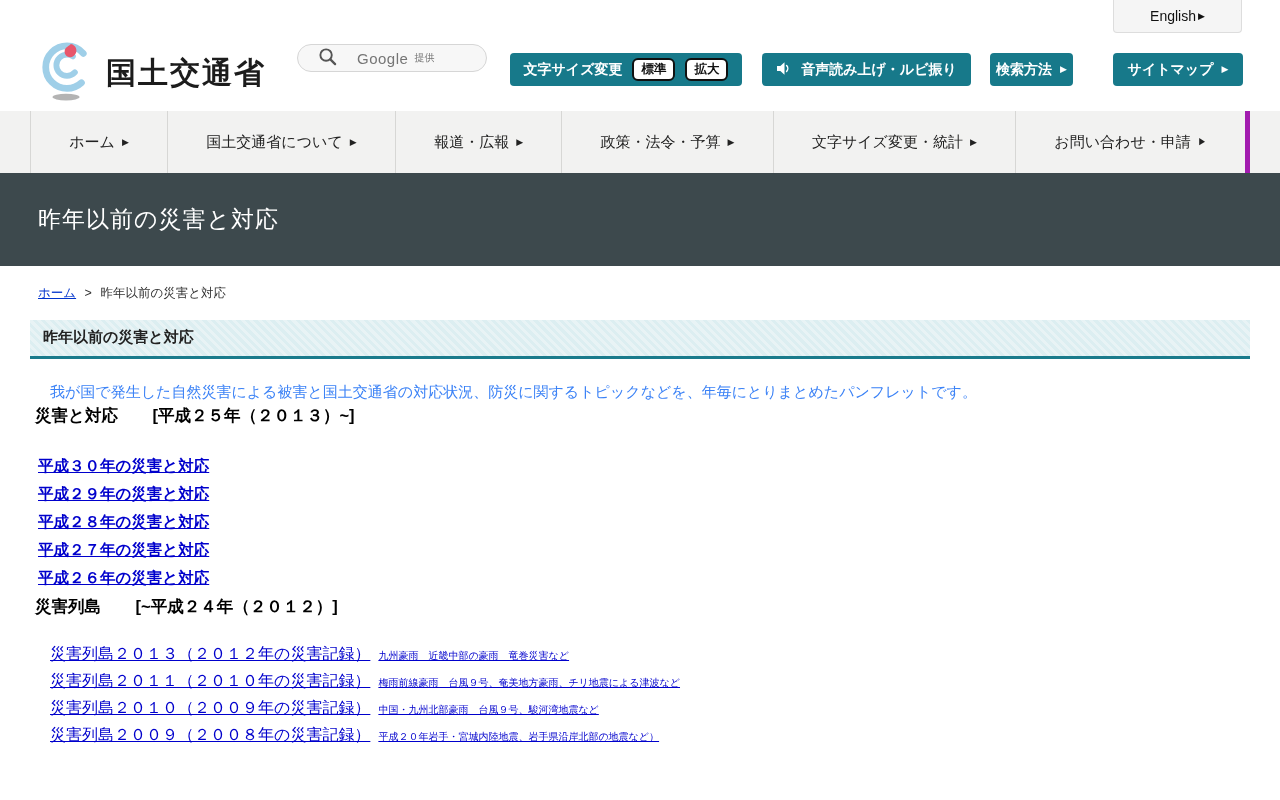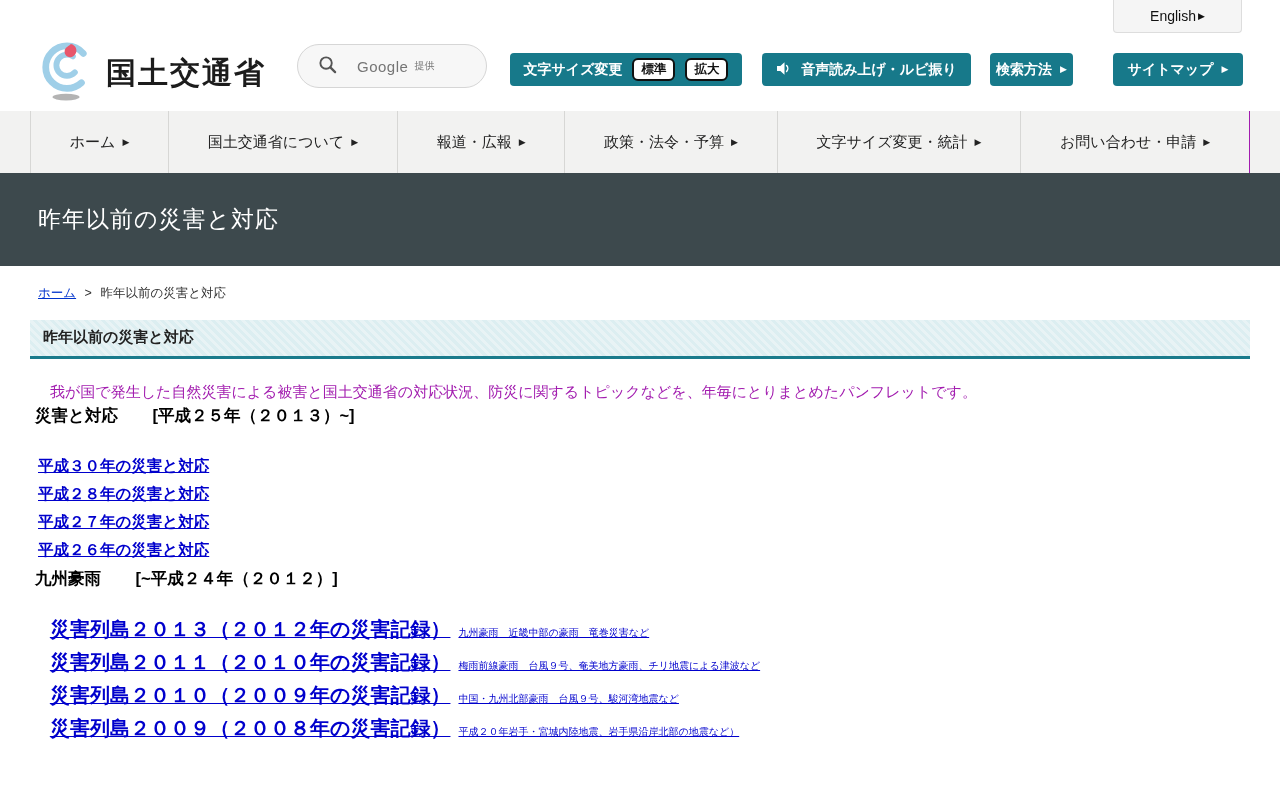--- a/index.html
+++ b/index.html
@@ -4,21 +4,21 @@
 <style>
   * { margin:0; padding:0; box-sizing:border-box; }
   html,body { width:1280px; height:800px; overflow:hidden; background:#fff;
     font-family:"Liberation Sans","DejaVu Sans",sans-serif; }
 
   
   .header { position:relative; height:111px; background:#fff; }
   .logo { position:absolute; left:38px; top:40px; display:flex; align-items:center; gap:10px; cursor:pointer; }
   .logo-text { font-size:30px; font-weight:bold; color:#1c1c1c; letter-spacing:2px; }
 
-  .search-pill { position:absolute; left:297px; top:44px; width:190px; height:44px;
+  .search-pill { position:absolute; left:297px; top:44px; width:190px; height:28px;
     background:#f7f7f7; border:1px solid #d6d6d6; border-radius:22px;
     display:flex; align-items:center; padding-left:20px; cursor:text; }
   .search-google { margin-left:20px; font-size:15px; color:#757575; letter-spacing:.5px; }
   .search-teikyo { margin-left:6px; font-size:10px; color:#757575; }
 
   .teal-btn { position:absolute; top:53px; height:33px; background:#17798a; color:#fff;
     border:none; border-radius:4px; display:flex; align-items:center; justify-content:center;
     font-size:14px; font-weight:bold; cursor:pointer; gap:8px;
     font-family:"Liberation Sans","DejaVu Sans",sans-serif; }
   .btn-fontsize { left:510px; width:232px; gap:10px; }
@@ -32,50 +32,50 @@
   .btn-english { position:absolute; left:1113px; top:0; width:129px; height:33px;
     background:#f5f5f5; border:1px solid #ddd; border-top:none; border-radius:0 0 4px 4px;
     color:#111; font-size:14px; display:flex; align-items:center; justify-content:center;
     gap:2px; cursor:pointer; font-family:"Liberation Sans","DejaVu Sans",sans-serif; }
   .arrow-b { font-size:9px; line-height:1; color:#111; }
 
   
   .gnav { height:62px; background:#f2f2f1; display:flex; align-items:stretch; padding:0 30px; }
   .gnav-item { flex:1 1 auto; display:flex; align-items:center; justify-content:center;
     font-size:15px; color:#222; border-left:1px solid #d7d7d5; cursor:pointer; padding:0 22px; white-space:nowrap; }
-  .gnav-item:last-child { border-right:1px solid #a21caf; }
+  .gnav-item:last-child { border-right:5px solid #a21caf;font-family:Liberation Serif, serif; }
   .gnav-item .arrow-n { font-size:9px; margin-left:7px; color:#222; }
 
   
   .banner { height:93px; background:#3d494d; display:flex; align-items:center; padding-left:38px; }
   .banner-title { color:#fff; font-size:23px; font-weight:500; letter-spacing:1px; }
 
   
   .content { padding:0 30px; }
   .breadcrumb { margin:19px 0 0 8px; font-size:12.5px; color:#333; }
   .breadcrumb a { color:#0033cc; text-decoration:underline; cursor:pointer; }
   .bc-sep { margin:0 5px; }
 
   .section-head { margin-top:18px; padding:8px 13px 9px;
     background:repeating-linear-gradient(45deg,#e8f3f5 0px,#e8f3f5 3px,#dceef1 3px,#dceef1 6px);
     border-bottom:3px solid #1a7b8c; font-size:15px; font-weight:bold; color:#222; }
 
-  .intro { margin:24px 0 0 5px; font-size:15px; color:#a21caf; }
+  .intro { margin:24px 0 0 5px; font-size:15px; color:#3b82f6; }
 
   .group-head { margin:3px 0 0 5px; font-size:16.5px; font-weight:bold; color:#000; }
   .group-head .range { margin-left:30px; }
 
   .link-list { margin:29px 0 0 8px; list-style:none; }
   .link-list li { margin-bottom:7px; }
   .link-list a { font-size:15.5px; font-weight:bold; color:#0000cc; text-decoration:underline; cursor:pointer; }
 
   .rec-list { margin:26px 0 0 20px; list-style:none; }
   .rec-list li { margin-bottom:6px; white-space:nowrap; }
   .rec-list a { color:#0000cc; text-decoration:underline; cursor:pointer; }
-  .rec-title { font-size:20px; font-weight:bold; }
+  .rec-title { font-size:16px; font-weight:normal; }
   .rec-desc { font-size:10px; margin-left:8px; }
 </style>
 </head>
 <body>
 
 <div class="header">
 
   <div class="logo">
     <span>
       <svg width="58" height="62" viewBox="0 0 60 64">
@@ -174,27 +174,28 @@
 
   <p class="intro">　我が国で発生した自然災害による被害と国土交通省の対応状況、防災に関するトピックなどを、年毎にとりまとめたパンフレットです。</p>
 
   <div class="group-head">
     <span>災害と対応</span>
     <span class="range">[平成２５年（２０１３）~]</span>
   </div>
 
   <ul class="link-list">
     <li><a>平成３０年の災害と対応</a></li>
+    <li><a>平成２９年の災害と対応</a></li>
     <li><a>平成２８年の災害と対応</a></li>
     <li><a>平成２７年の災害と対応</a></li>
     <li><a>平成２６年の災害と対応</a></li>
   </ul>
 
   <div class="group-head">
-    <span>九州豪雨</span>
+    <span>災害列島</span>
     <span class="range">[~平成２４年（２０１２）]</span>
   </div>
 
   <ul class="rec-list">
     <li>
       <a><span class="rec-title">災害列島２０１３（２０１２年の災害記録）</span><span class="rec-desc">九州豪雨　近畿中部の豪雨　竜巻災害など</span></a>
     </li>
     <li>
       <a><span class="rec-title">災害列島２０１１（２０１０年の災害記録）</span><span class="rec-desc">梅雨前線豪雨　台風９号、奄美地方豪雨、チリ地震による津波など</span></a>
     </li>

